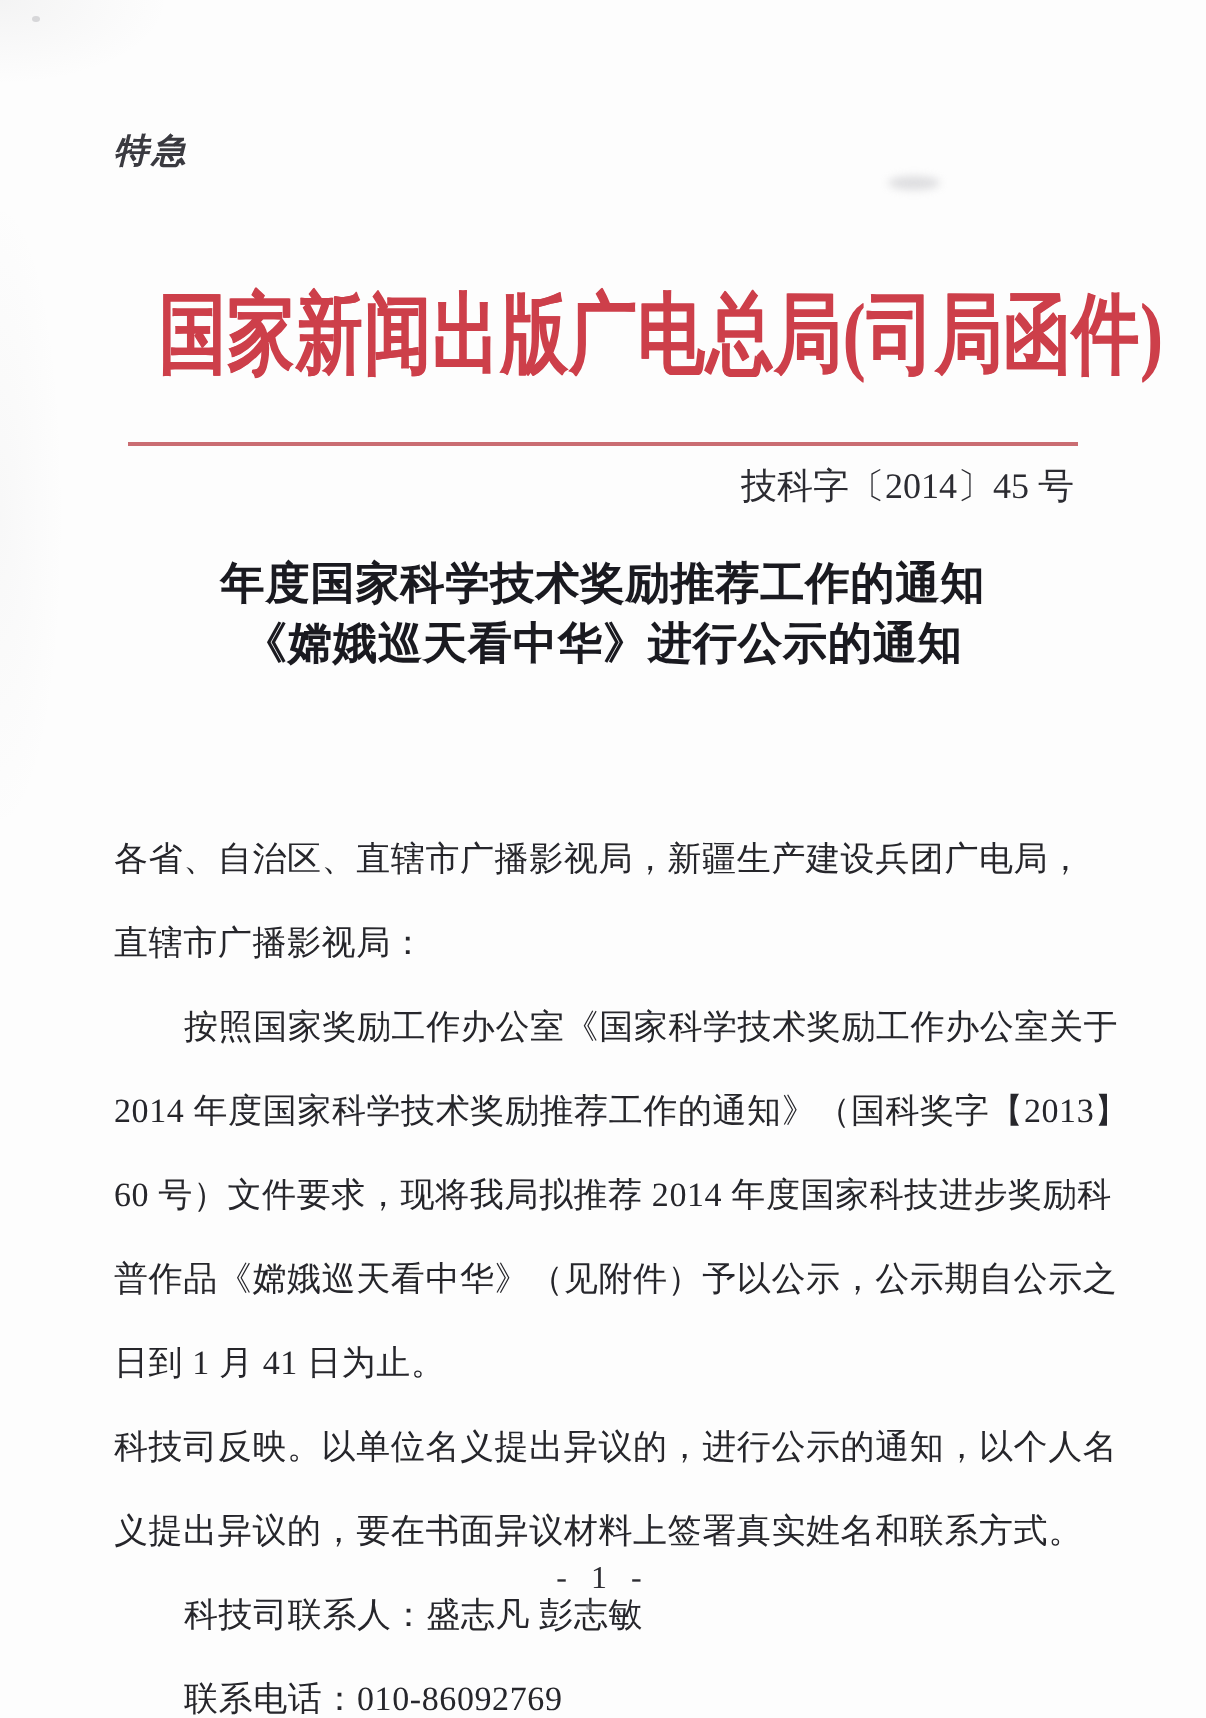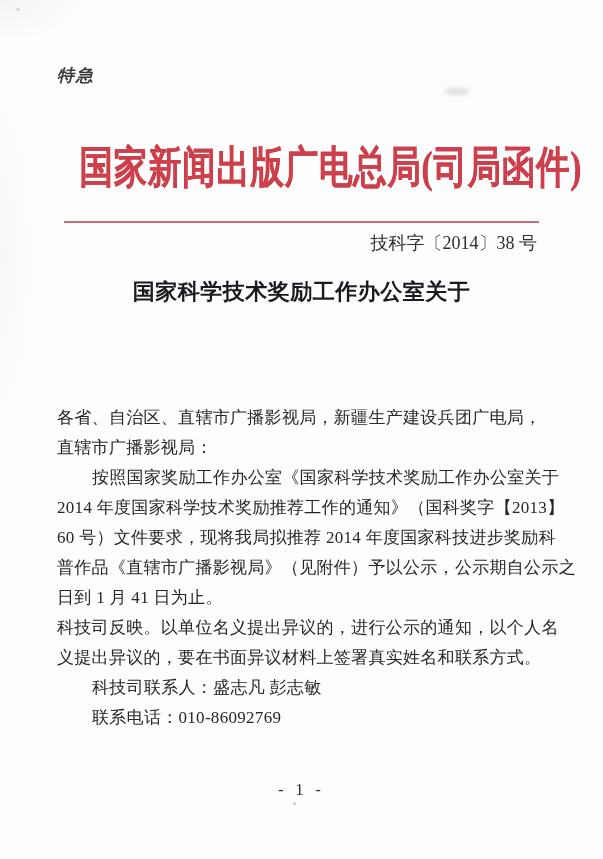--- a/index.html
+++ b/index.html
@@ -82,20 +82,21 @@
     top: 403px;
     left: 57px;
     width: 492px;
     font-size: 17px;
     line-height: 30px;
     letter-spacing: 0.3px;
   }
   .body-text .line {
     height: 30px;
     white-space: nowrap;
+    margin-top: 12px;
   }
   .body-text .indent {
     padding-left: 35px;
   }
   .gap-before {
     margin-top: 10px;
   }
   .page-footer {
     position: absolute;
     top: 781px;
@@ -135,34 +136,35 @@
   <div class="smudge"></div>
 
   <div class="urgent">特急</div>
 
   <div class="masthead">
     <span class="masthead-inner">国家新闻出版广电总局(司局函件)</span>
   </div>
 
   <div class="red-divider"></div>
 
-  <div class="doc-number">技科字〔2014〕38 号</div>
+  <div class="doc-number">技科字〔2014〕45 号</div>
 
   <div class="notice-title">
-    <div>国家科学技术奖励工作办公室关于</div>
+    <div>年度国家科学技术奖励推荐工作的通知</div>
+    <div>《嫦娥巡天看中华》进行公示的通知</div>
   </div>
 
   <div class="body-text">
     <div class="line">各省、自治区、直辖市广播影视局，新疆生产建设兵团广电局，</div>
     <div class="line">直辖市广播影视局：</div>
 
     <div class="line indent">按照国家奖励工作办公室《国家科学技术奖励工作办公室关于</div>
     <div class="line">2014 年度国家科学技术奖励推荐工作的通知》（国科奖字【2013】</div>
     <div class="line">60 号）文件要求，现将我局拟推荐 2014 年度国家科技进步奖励科</div>
-    <div class="line">普作品《直辖市广播影视局》（见附件）予以公示，公示期自公示之</div>
+    <div class="line">普作品《嫦娥巡天看中华》（见附件）予以公示，公示期自公示之</div>
     <div class="line">日到 1 月 41 日为止。</div>
 
     <div class="line">科技司反映。以单位名义提出异议的，进行公示的通知，以个人名</div>
     <div class="line">义提出异议的，要在书面异议材料上签署真实姓名和联系方式。</div>
 
     <div class="line indent">科技司联系人：盛志凡 彭志敏</div>
     <div class="line indent">联系电话：010-86092769</div>
   </div>
 
   <div class="page-footer">- 1 -</div>

